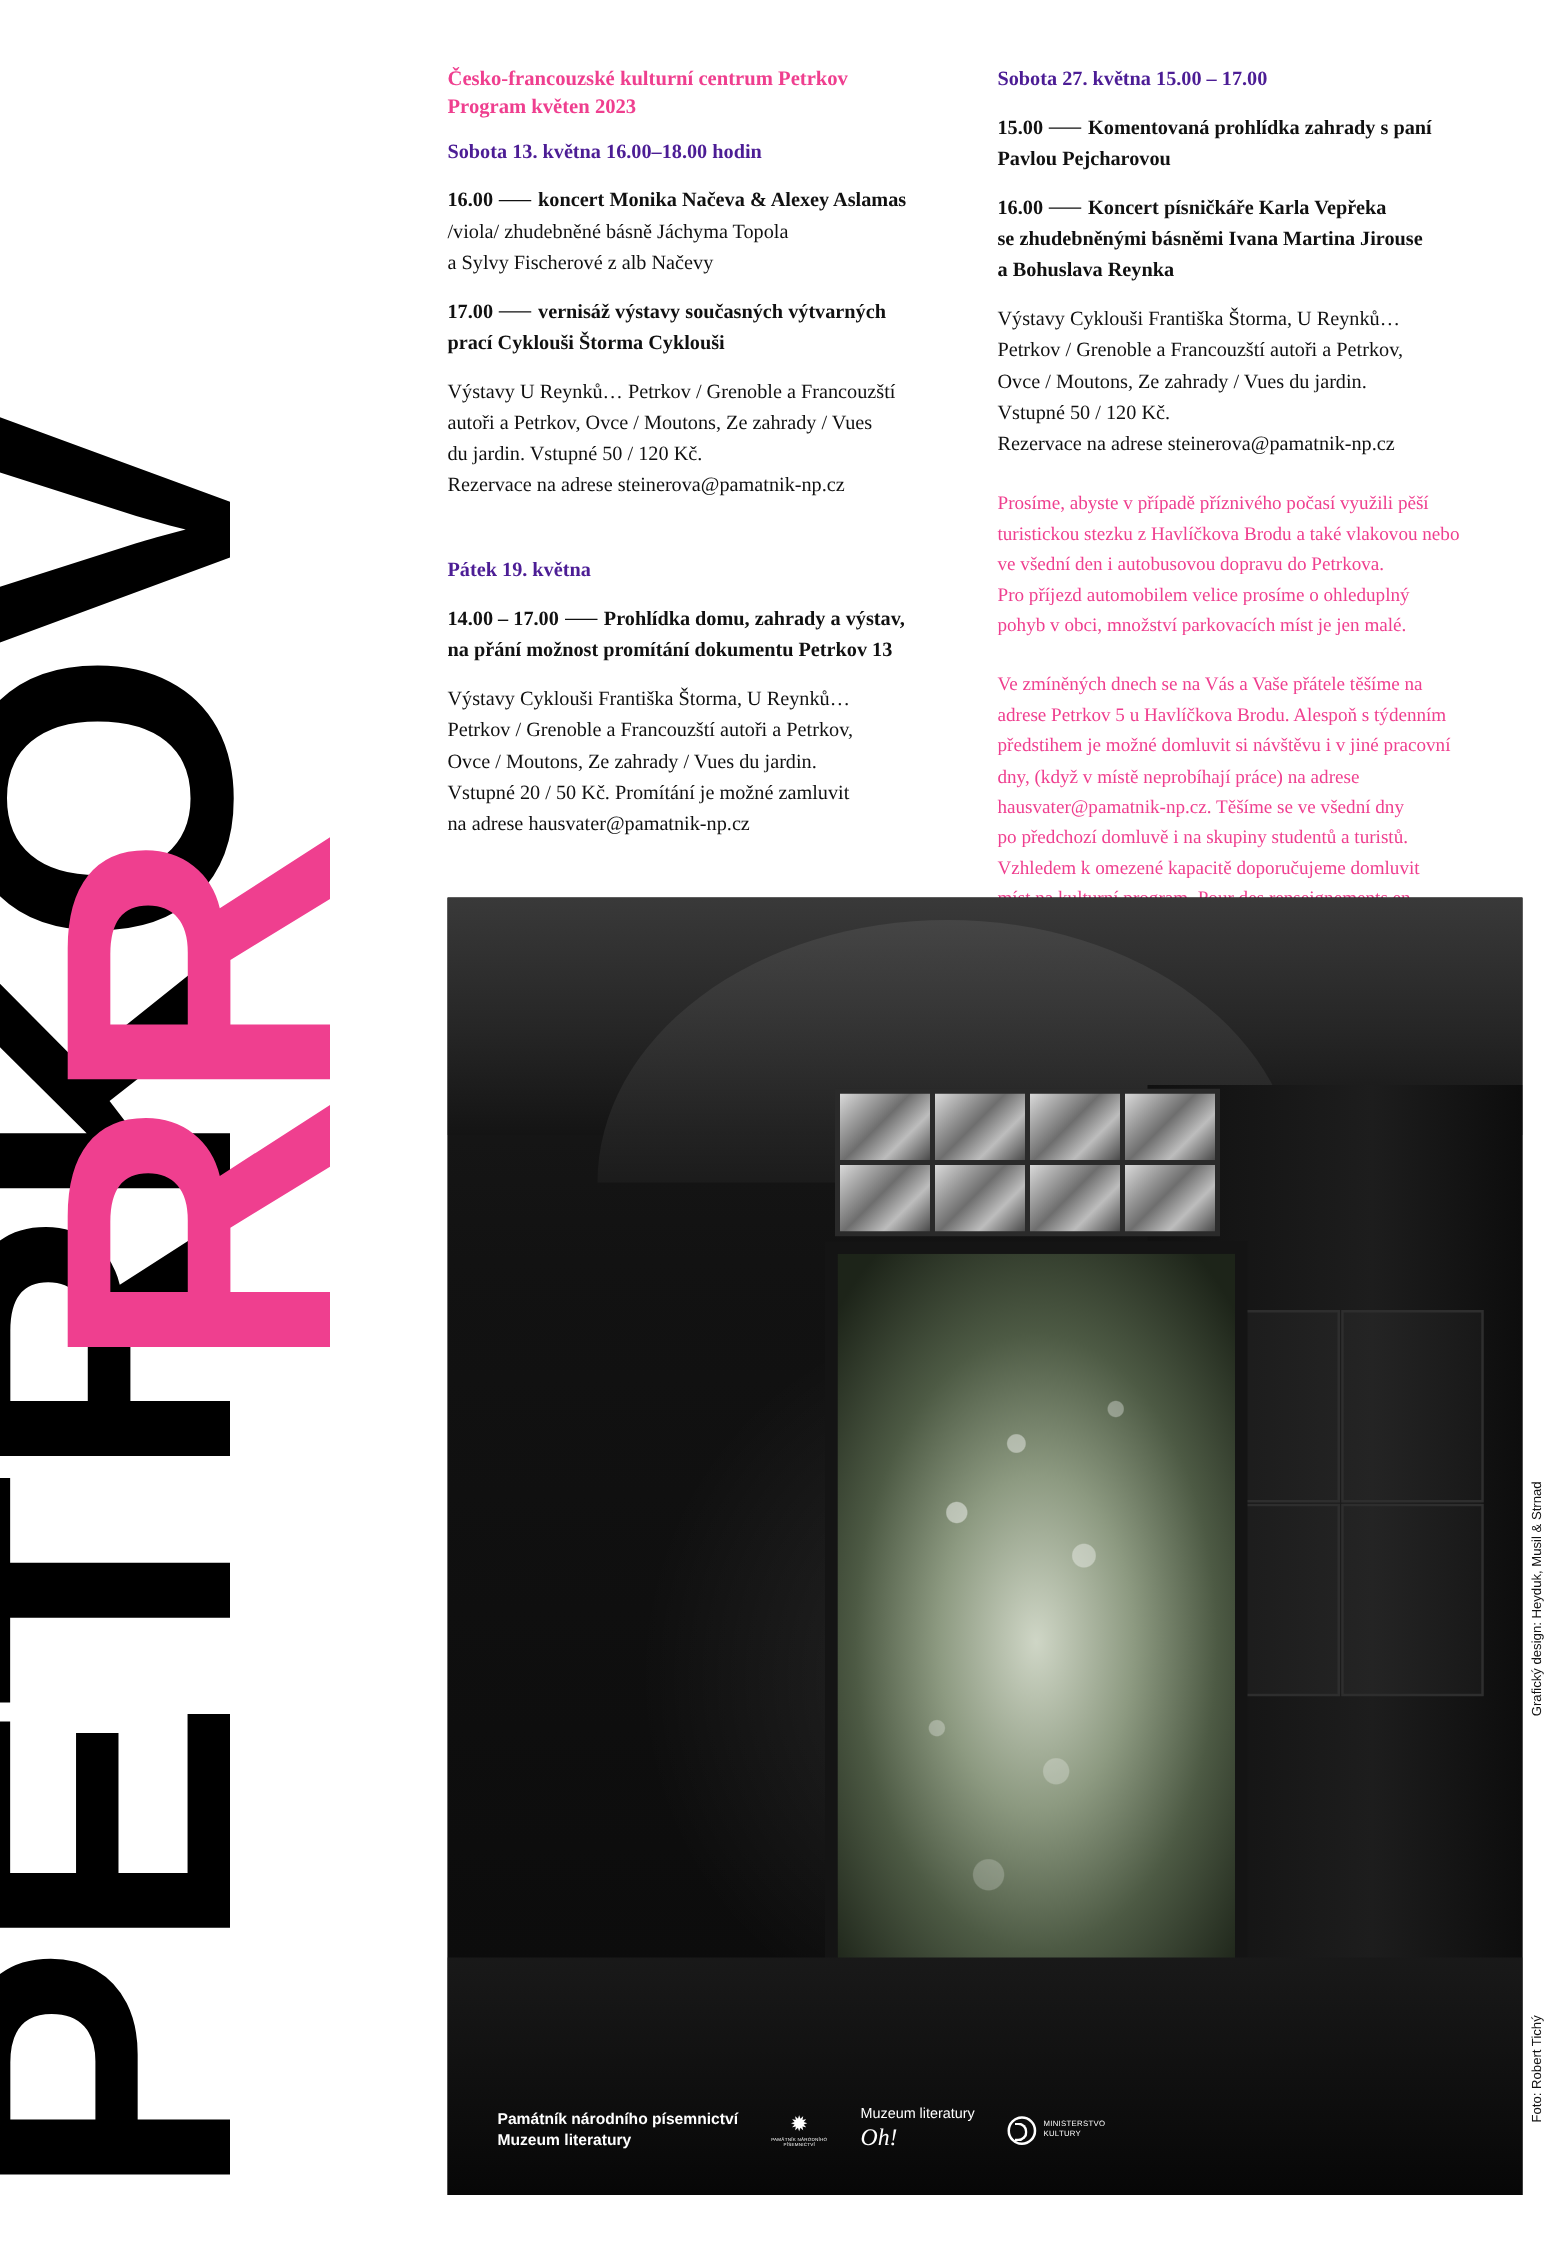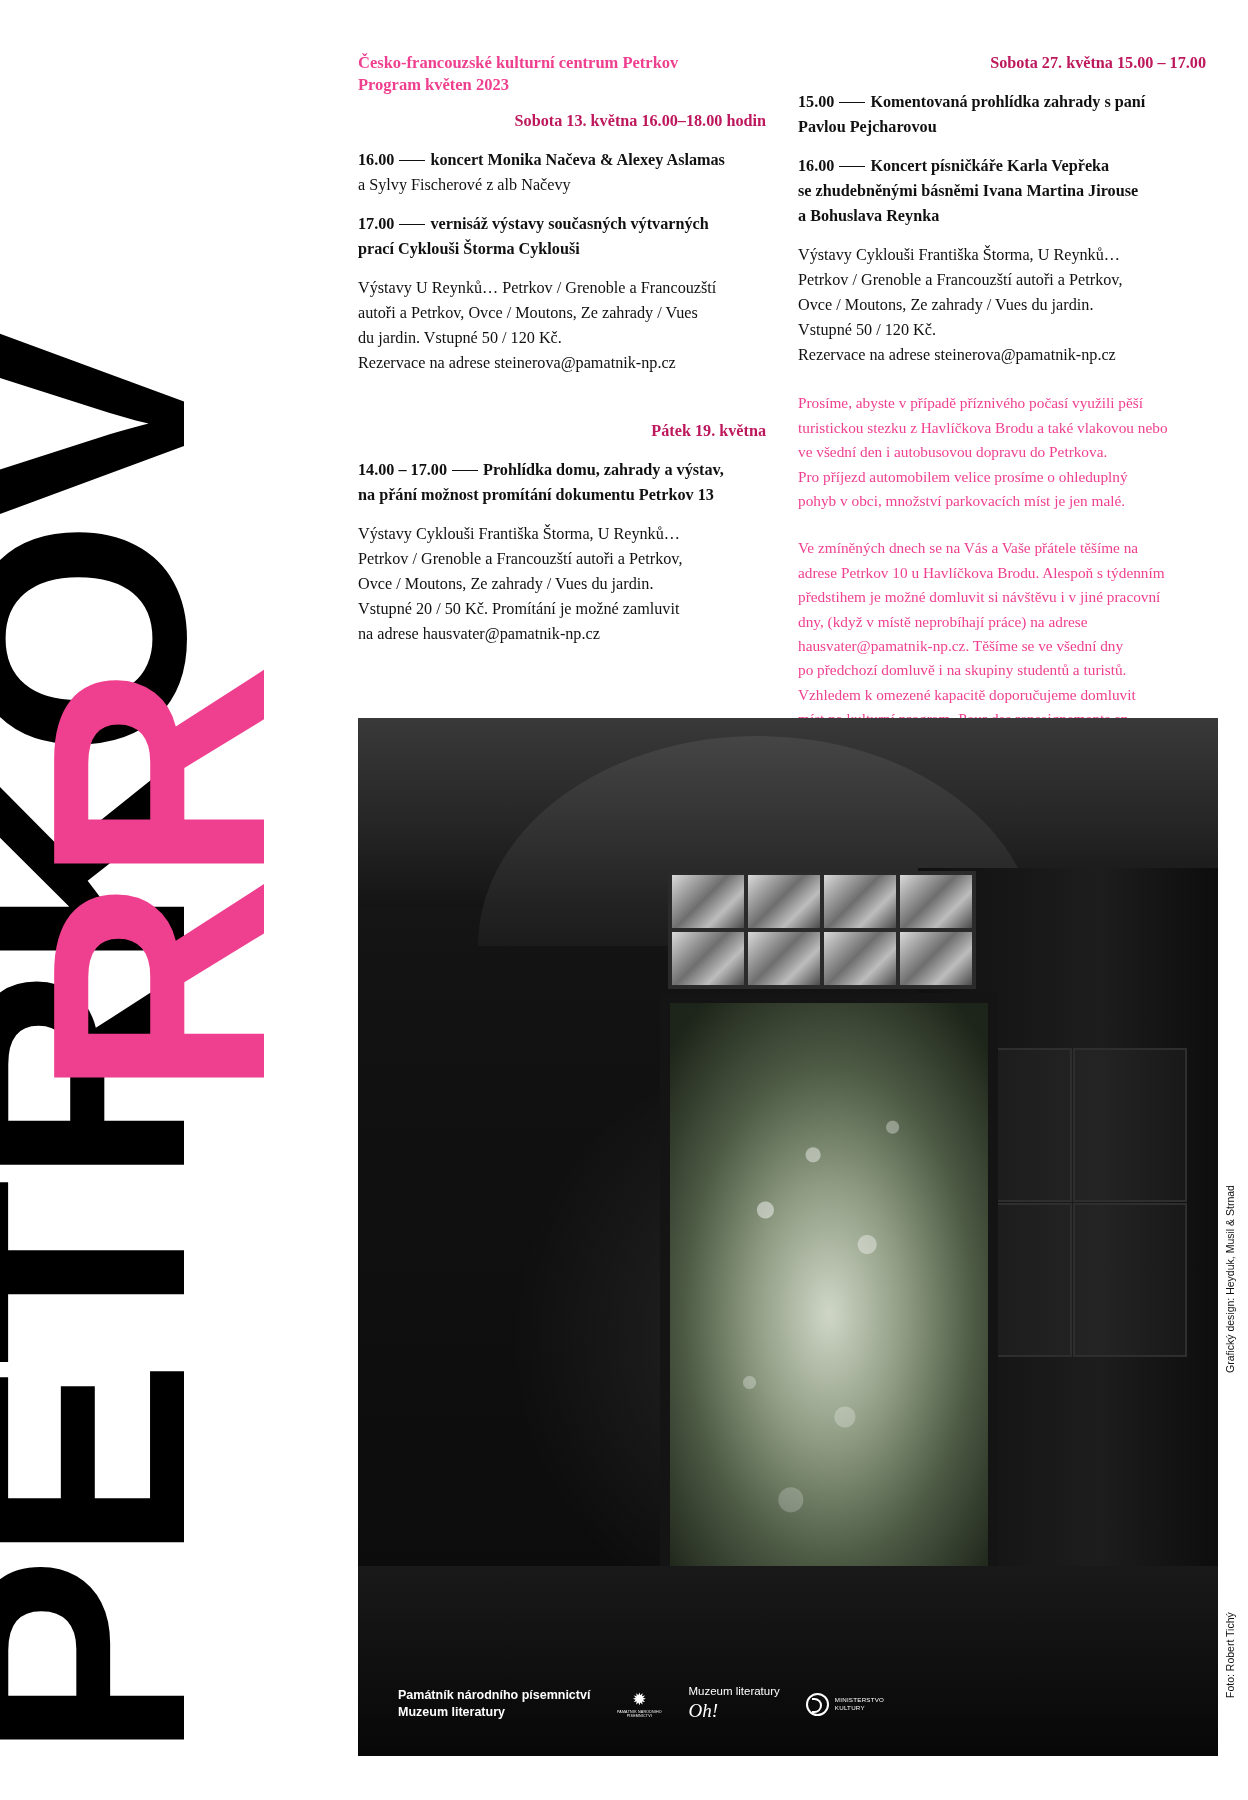--- a/index.html
+++ b/index.html
@@ -38,21 +38,21 @@
     transform:rotate(-90deg);
     transform-origin:left top;
     left:40px;
     top:1098px;
     white-space:nowrap;
   }
 
   
   .cols{position:absolute;left:358px;top:52px;width:860px;display:flex;gap:32px;}
   .col{width:408px;}
-  .pink{color:#be185d;text-align:right;}
+  .pink{color:#4c1d95;}
   h2.head{font-size:16.5px;line-height:1.33;margin:0 0 14px 0;font-weight:700;color:#ef3f8f;
           font-family:"Liberation Serif", serif;}
   .block{margin-bottom:17px;}
   .bold{font-weight:700;}
   .it{}
   p{margin:0 0 3px 0;font-size:16.2px;line-height:1.36;}
   .dash{display:inline-block;width:26px;border-bottom:1.6px solid #111;vertical-align:0.26em;margin:0 5px;}
   .gap{height:14px;}
   .small-note p{font-size:15.3px;line-height:1.4;color:#ef3f8f;}
   .note-block{margin-top:26px;}
@@ -134,20 +134,21 @@
 
     <h2 class="head">
       <span>Česko-francouzské kulturní centrum Petrkov</span><br>
       <span>Program květen 2023</span>
     </h2>
 
     <div class="block">
       <p class="bold pink">Sobota 13. května 16.00–18.00 hodin</p>
       <div class="gap"></div>
       <p><span class="bold">16.00</span><span class="dash"></span><span class="bold">koncert Monika Načeva &amp; Alexey Aslamas</span></p>
+      <p>/viola/ zhudebněné básně Jáchyma Topola</p>
       <p>a Sylvy Fischerové z alb Načevy</p>
       <div class="gap"></div>
       <p><span class="bold">17.00</span><span class="dash"></span><span class="bold">vernisáž výstavy současných výtvarných</span></p>
       <p><span class="bold">prací Cyklouši Štorma </span><span class="bold it">Cyklouši</span></p>
       <div class="gap"></div>
       <p><span>Výstavy </span><span class="it">U Reynků… Petrkov / Grenoble</span><span> a </span><span class="it">Francouzští</span></p>
       <p class="it">autoři a Petrkov, Ovce / Moutons, Ze zahrady / Vues</p>
       <p><span class="it">du jardin</span><span>. Vstupné 50 / 120 Kč.</span></p>
       <p>Rezervace na adrese steinerova@pamatnik-np.cz</p>
     </div>
@@ -188,21 +189,21 @@
     <div class="small-note note-block">
       <p>Prosíme, abyste v případě příznivého počasí využili pěší</p>
       <p>turistickou stezku z Havlíčkova Brodu a také vlakovou nebo</p>
       <p>ve všední den i autobusovou dopravu do Petrkova.</p>
       <p>Pro příjezd automobilem velice prosíme o ohleduplný</p>
       <p>pohyb v obci, množství parkovacích míst je jen malé.</p>
     </div>
 
     <div class="small-note note-block">
       <p>Ve zmíněných dnech se na Vás a Vaše přátele těšíme na</p>
-      <p>adrese Petrkov 10 u Havlíčkova Brodu. Alespoň s týdenním</p>
+      <p>adrese Petrkov 5 u Havlíčkova Brodu. Alespoň s týdenním</p>
       <p>předstihem je možné domluvit si návštěvu i v jiné pracovní</p>
       <p>dny, (když v místě neprobíhají práce) na adrese</p>
       <p>hausvater@pamatnik-np.cz. Těšíme se ve všední dny</p>
       <p>po předchozí domluvě i na skupiny studentů a turistů.</p>
       <p>Vzhledem k omezené kapacitě doporučujeme domluvit</p>
       <p>míst na kulturní program. Pour des renseignements en</p>
       <p>français : petrkov@pamatnik-np.cz</p>
     </div>
   </div>
 </div>

